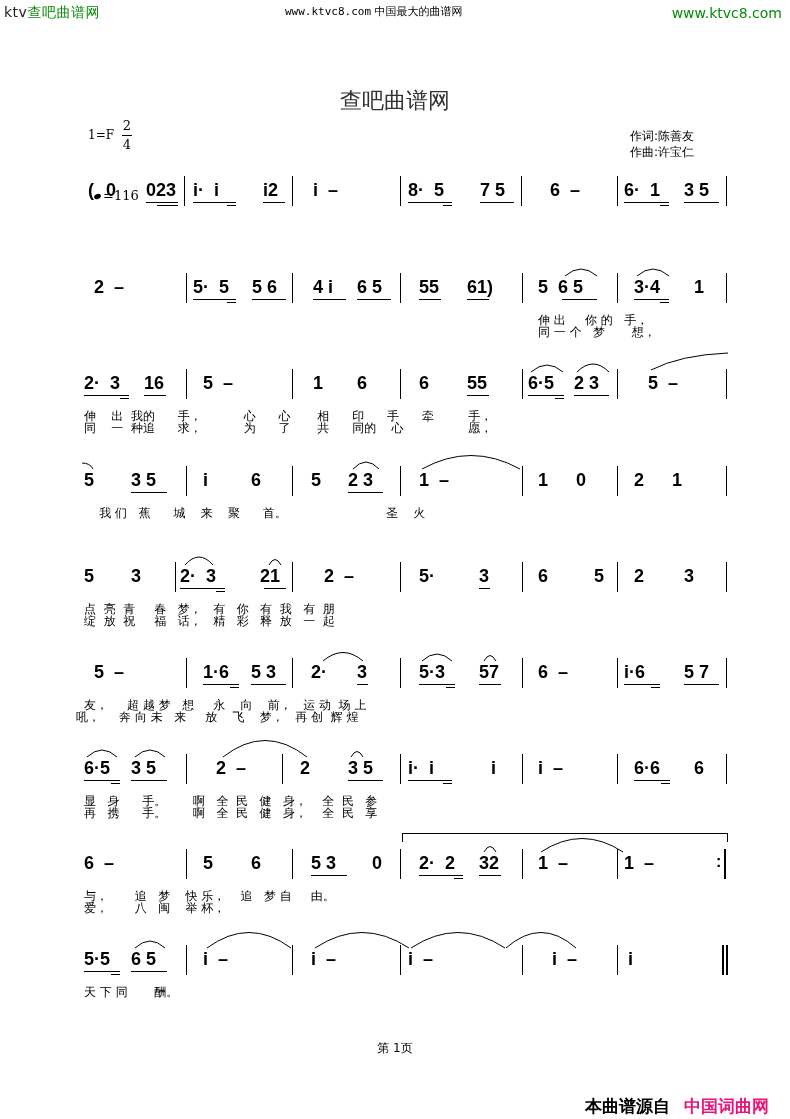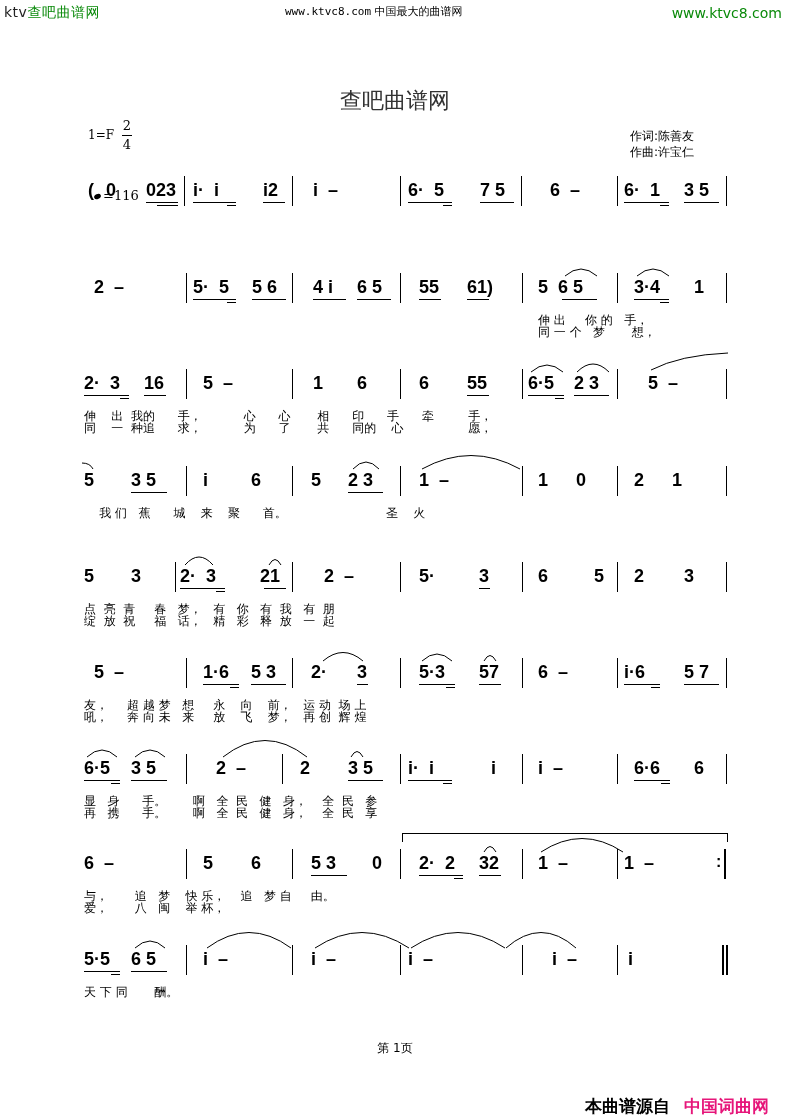--- a/index.html
+++ b/index.html
@@ -67,21 +67,21 @@
   <div class="ul" style="left:157px;top:25px;width:21px;"></div>
   <div class="bar" style="left:184px;"></div>
   <span class="notes" style="left:193px;">i·  i</span>
   <div class="ul" style="left:193px;top:22px;width:43px;"></div>
   <div class="ul" style="left:227px;top:25px;width:9px;"></div>
   <span class="notes" style="left:263px;">i2</span>
   <div class="ul" style="left:263px;top:22px;width:22px;"></div>
   <div class="bar" style="left:292px;"></div>
   <span class="notes" style="left:313px;">i  –</span>
   <div class="bar" style="left:400px;"></div>
-  <span class="notes" style="left:408px;">6·  5</span>
+  <span class="notes" style="left:408px;">8·  5</span>
   <div class="ul" style="left:408px;top:22px;width:44px;"></div>
   <div class="ul" style="left:443px;top:25px;width:9px;"></div>
   <span class="notes" style="left:480px;">7 5</span>
   <div class="ul" style="left:480px;top:22px;width:34px;"></div>
   <div class="bar" style="left:521px;"></div>
   <span class="notes" style="left:550px;">6  –</span>
   <div class="bar" style="left:617px;"></div>
   <span class="notes" style="left:624px;">6·  1</span>
   <div class="ul" style="left:624px;top:22px;width:45px;"></div>
   <div class="ul" style="left:660px;top:25px;width:9px;"></div>
@@ -258,21 +258,21 @@
   <div class="bar" style="left:522px;"></div>
   <span class="notes" style="left:538px;">6  –</span>
   <div class="bar" style="left:617px;"></div>
   <span class="notes" style="left:624px;">i·6</span>
   <div class="ul" style="left:624px;top:22px;width:36px;"></div>
   <div class="ul" style="left:651px;top:25px;width:9px;"></div>
   <span class="notes" style="left:684px;">5 7</span>
   <div class="ul" style="left:684px;top:22px;width:35px;"></div>
   <div class="bar" style="left:726px;"></div>
   <span class="lyr lyr1" style="left:84px;">友，     超 越 梦   想     永    向    前，   运 动  场 上</span>
-  <span class="lyr lyr2" style="left:84px;">吼，     奔 向 未   来     放    飞    梦，   再 创  辉 煌</span>
+  <span class="lyr lyr2" style="left:76px;">吼，     奔 向 未   来     放    飞    梦，   再 创  辉 煌</span>
 </div>
 
 <div class="row" style="top:758px;">
   <span class="notes" style="left:84px;">6·5</span>
   <div class="ul" style="left:84px;top:22px;width:36px;"></div>
   <div class="ul" style="left:111px;top:25px;width:9px;"></div>
   <svg class="slur" style="left:86px;top:-12px;" width="32" height="12">
       <path d="M1 11 Q16 -3 31 11" fill="none" stroke="#000" stroke-width="1"></path>
     </svg>
   <span class="notes" style="left:131px;">3 5</span>

